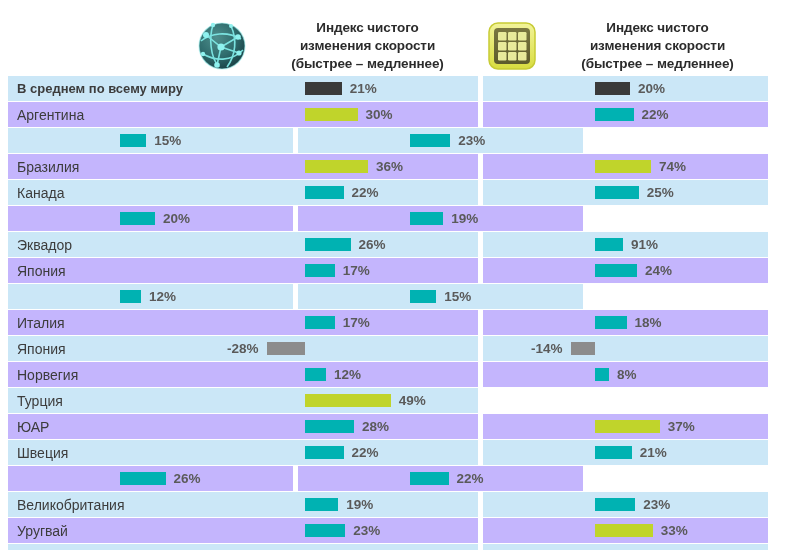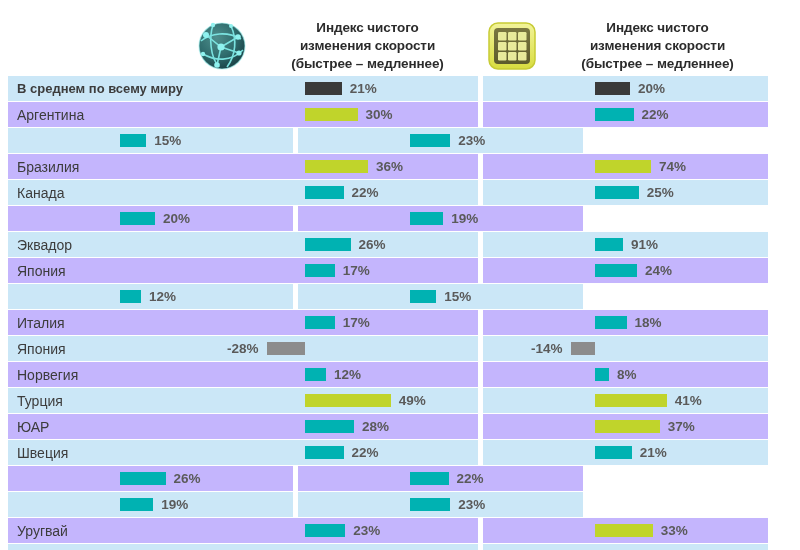--- a/index.html
+++ b/index.html
@@ -341,24 +341,20 @@
           <div class="bar pos" style="background: rgb(0, 178, 178); width: 14px;"></div>
           <div class="bar-val pos" style="left: 134px;">8%</div>
         </div>
       </div>
       <div class="row tint-a">
         <div class="cell-label">Турция</div>
         <div class="cell-bar">
           <div class="bar pos" style="background: rgb(192, 212, 43); width: 85.75px;"></div>
           <div class="bar-val pos" style="left: 205.75px;">49%</div>
         </div>
-        <div class="cell-bar col2">
-          <div class="bar pos" style="background: rgb(192, 212, 43); width: 71.75px;"></div>
-          <div class="bar-val pos" style="left: 191.75px;">41%</div>
-        </div>
       </div>
       <div class="row tint-b">
         <div class="cell-label">ЮАР</div>
         <div class="cell-bar">
           <div class="bar pos" style="background: rgb(0, 178, 178); width: 49px;"></div>
           <div class="bar-val pos" style="left: 169px;">28%</div>
         </div>
         <div class="cell-bar col2">
           <div class="bar pos" style="background: rgb(192, 212, 43); width: 64.75px;"></div>
           <div class="bar-val pos" style="left: 184.75px;">37%</div>
@@ -379,20 +375,21 @@
         <div class="cell-bar">
           <div class="bar pos" style="background: rgb(0, 178, 178); width: 45.5px;"></div>
           <div class="bar-val pos" style="left: 165.5px;">26%</div>
         </div>
         <div class="cell-bar col2">
           <div class="bar pos" style="background: rgb(0, 178, 178); width: 38.5px;"></div>
           <div class="bar-val pos" style="left: 158.5px;">22%</div>
         </div>
       </div>
       <div class="row tint-a">
+        <div class="cell-label">Великобритания</div>
         <div class="cell-bar">
           <div class="bar pos" style="background: rgb(0, 178, 178); width: 33.25px;"></div>
           <div class="bar-val pos" style="left: 153.25px;">19%</div>
         </div>
         <div class="cell-bar col2">
           <div class="bar pos" style="background: rgb(0, 178, 178); width: 40.25px;"></div>
           <div class="bar-val pos" style="left: 160.25px;">23%</div>
         </div>
       </div>
       <div class="row tint-b">

